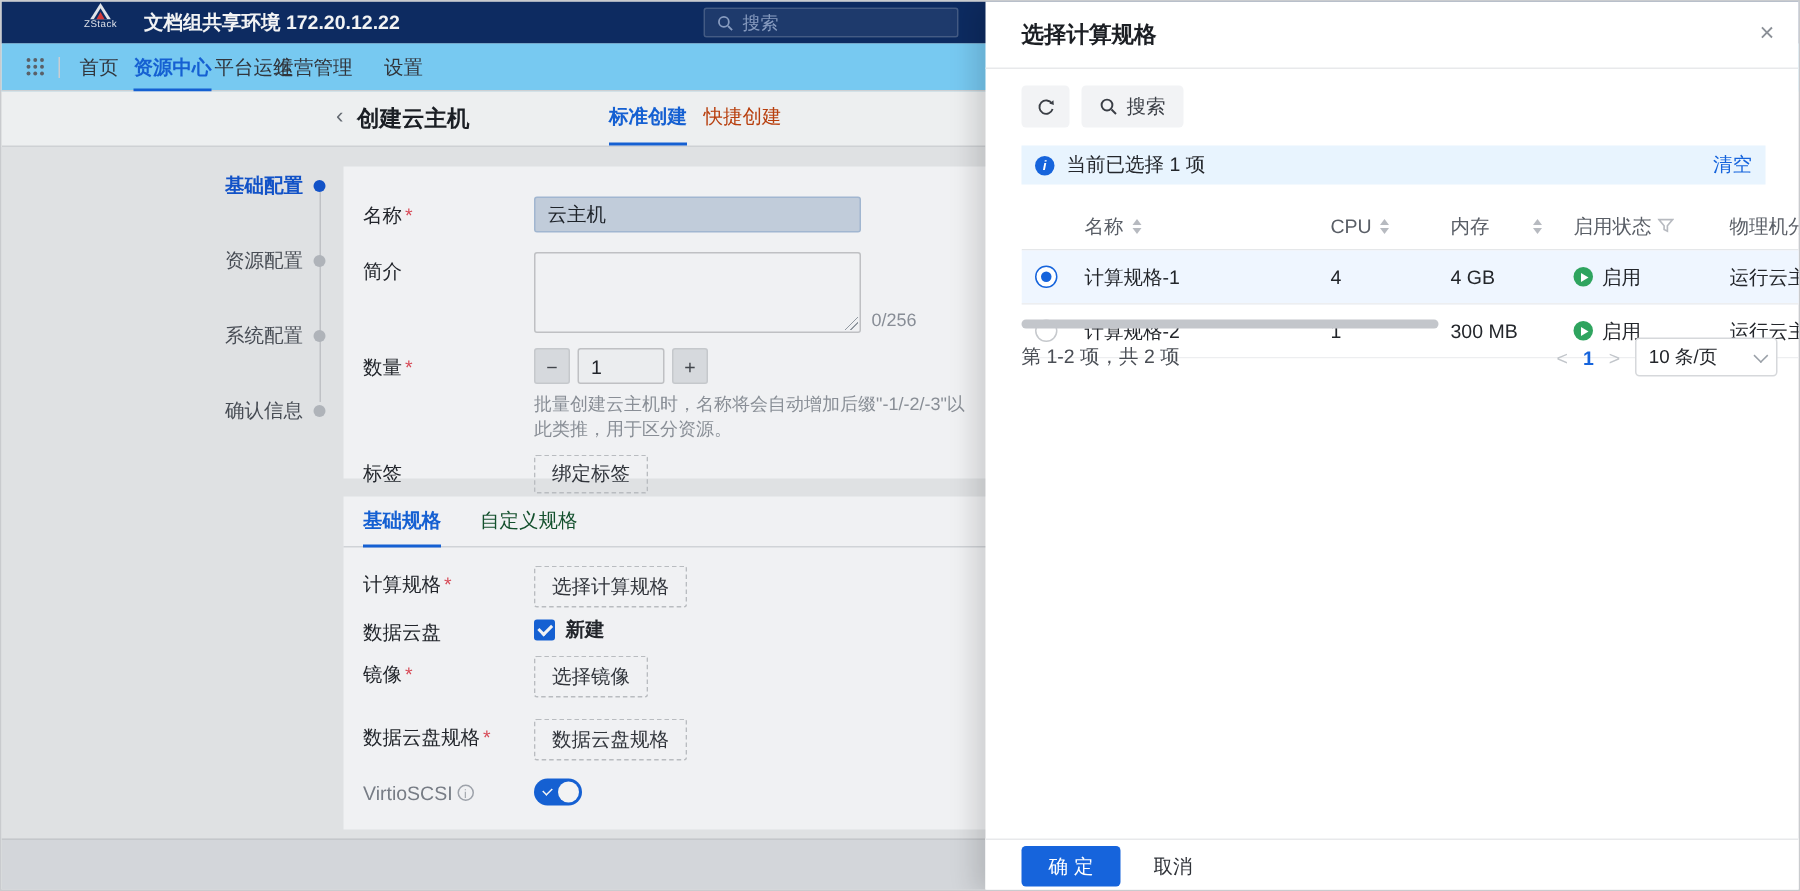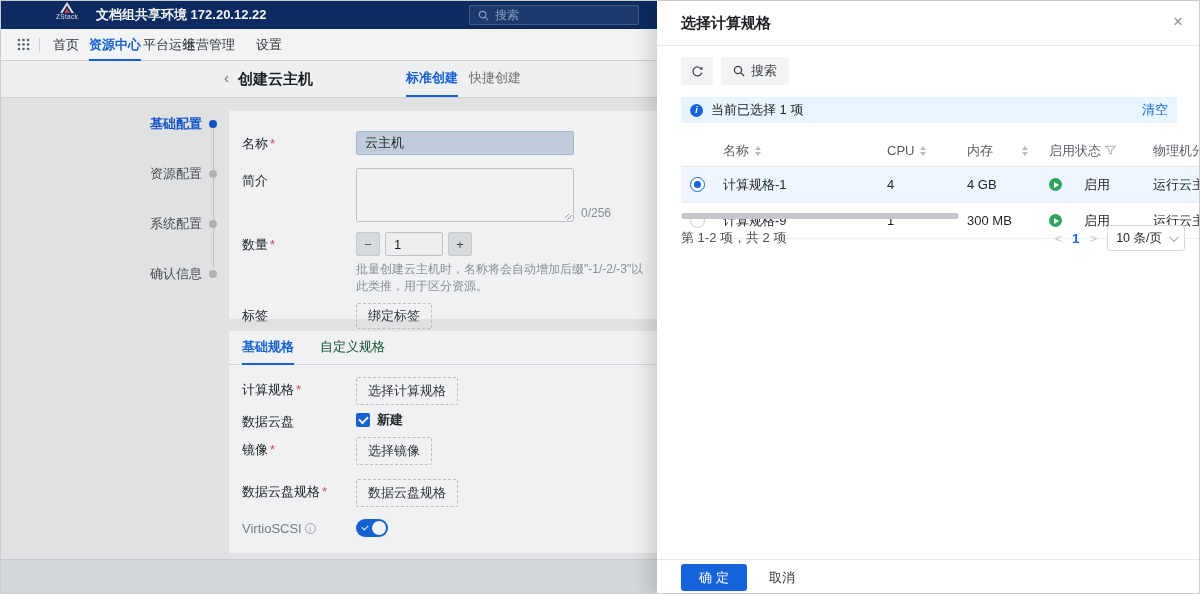--- a/index.html
+++ b/index.html
@@ -11,32 +11,32 @@
   .screen{position:relative;width:1200px;height:594px;overflow:hidden;background:#ebecee;border:1px solid #c9cbce;}
 
   
   .topbar{position:absolute;left:0;top:0;width:100%;height:28px;background:var(--topbar);display:flex;align-items:center;}
   .logo{position:absolute;left:55px;top:1px;display:flex;flex-direction:column;align-items:center;line-height:1;}
   .logo .ztxt{color:#e8ebf2;font-size:6.5px;margin-top:1px;letter-spacing:.3px;}
   .tb-title{position:absolute;left:95px;color:#fff;font-size:13px;font-weight:bold;white-space:nowrap;}
   .tb-search{position:absolute;left:468px;top:4px;width:170px;height:20px;background:rgba(255,255,255,.08);border:1px solid rgba(255,255,255,.18);border-radius:2px;display:flex;align-items:center;padding:0 8px;gap:6px;color:#8fa3c8;font-size:12px;}
 
   
-  .navbar{position:absolute;left:0;top:28px;width:100%;height:32px;background:#ffffff;border-bottom:1px solid #d8dadd;display:flex;align-items:center;}
+  .navbar{position:absolute;left:0;top:28px;width:100%;height:32px;background:#7dd3fc;border-bottom:1px solid #d8dadd;display:flex;align-items:center;}
   .grid-ic{position:absolute;left:16px;top:9px;color:#5f646b;}
   .nav-div{position:absolute;left:38px;top:9px;width:1px;height:14px;background:#d5d7da;}
   .nav-item{position:absolute;top:0;height:32px;line-height:31px;font-size:13px;color:#33363c;cursor:pointer;}
   .nav-item.active{color:var(--primary);font-weight:bold;}
   .nav-item.active::after{content:"";position:absolute;left:0;right:0;bottom:0;height:2px;background:var(--primary);}
 
   
   .page-header{position:absolute;left:0;top:60px;width:656px;height:37px;background:#fafbfb;border-bottom:1px solid #d9dbde;}
   .ph-back{position:absolute;left:223px;top:8px;font-size:15px;color:#6b7077;cursor:pointer;}
   .ph-title{position:absolute;left:237px;top:9px;font-size:15px;font-weight:bold;color:#1c1f24;}
-  .ph-tab{position:absolute;top:0;height:36px;line-height:34px;font-size:13px;color:#737373;cursor:pointer;}
+  .ph-tab{position:absolute;top:0;height:36px;line-height:34px;font-size:13px;color:#c2410c;cursor:pointer;}
   .ph-tab.active{color:var(--primary);font-weight:bold;border-bottom:2px solid var(--primary);}
   .ph-tab1{left:405px;} .ph-tab2{left:468px;}
 
   
   .content{position:absolute;left:0;top:97px;width:656px;height:461px;background:#ebecee;}
 
   
   .stepper{position:absolute;left:130px;top:16px;width:86px;text-align:right;}
   .step{display:flex;align-items:center;justify-content:flex-end;height:20px;margin-bottom:30px;gap:7px;}
   .step .slabel{font-size:13px;color:#4b4f56;}
@@ -102,30 +102,30 @@
   .tc{flex:0 0 auto;display:flex;align-items:center;gap:4px;}
   .c-radio{width:42px;padding-left:9px;}
   .c-name{width:164px;} .c-cpu{width:80px;} .c-mem{width:82px;gap:27px;} .c-status{width:104px;} .c-phys{width:148px;}
   .thead .tc{font-size:13px;color:var(--txt2);}
   .sorter{display:flex;flex-direction:column;gap:2px;margin-left:2px;}
   .sorter i{display:block;width:0;height:0;border-left:3.5px solid transparent;border-right:3.5px solid transparent;}
   .sorter .up{border-bottom:4px solid #b7bac0;} .sorter .down{border-top:4px solid #b7bac0;}
   .radio{width:15px;height:15px;border-radius:50%;border:1px solid #c6c9cd;background:#fff;position:relative;}
   .radio.on{border-color:var(--primary);}
   .radio.on::after{content:"";position:absolute;left:3px;top:3px;width:7px;height:7px;border-radius:50%;background:var(--primary);}
-  .state{display:flex;align-items:center;gap:22px;}
+  .state{display:flex;align-items:center;gap:6px;}
   .state-ic{position:relative;width:13px;height:13px;border-radius:50%;background:var(--success);}
   .state-ic::after{content:"";position:absolute;left:5px;top:3.5px;width:0;height:0;border-left:5px solid #fff;border-top:3px solid transparent;border-bottom:3px solid transparent;}
   .hscroll{position:absolute;left:24px;top:212px;width:278px;height:6px;border-radius:3px;background:#c3c6cb;cursor:pointer;}
   .paging{position:absolute;left:24px;right:16px;top:224px;display:flex;align-items:center;}
   .pg-summary{font-size:13px;color:#4a4e55;}
   .pg-ctrl{margin-left:auto;display:flex;align-items:center;gap:10px;}
   .pg-arrow{font-size:13px;color:#c1c5ca;cursor:pointer;}
   .pg-num{font-size:13px;color:var(--primary);font-weight:bold;cursor:pointer;}
-  .pg-size{height:26px;padding:0 8px;border:1px solid #d6d8db;border-radius:3px;background:#fff;display:flex;align-items:center;gap:7px;font-size:12.5px;color:var(--txt);cursor:pointer;}
+  .pg-size{height:26px;padding:0 8px;border:1px solid #d6d8db;border-radius:3px;background:#fff;display:flex;align-items:center;gap:24px;font-size:12.5px;color:var(--txt);cursor:pointer;}
   .chev{width:7px;height:7px;border-right:1.5px solid #9aa0a8;border-bottom:1.5px solid #9aa0a8;transform:rotate(45deg) translateY(-2px);}
   .d-footer{position:absolute;left:0;bottom:0;width:100%;height:36px;border-top:1px solid #e8e9eb;display:flex;align-items:center;padding:0 24px;gap:22px;background:#fff;text-align:center;}
   .btn-primary{height:27px;padding:0 14px;background:var(--primary);color:#fff;border:none;border-radius:3px;font-size:13px;letter-spacing:4px;text-indent:4px;cursor:pointer;display:flex;align-items:center;}
   .btn-text{font-size:13px;color:#2f3238;cursor:pointer;}
   svg{display:block;}
 </style>
 </head>
 <body>
 
 <div class="screen">
@@ -346,21 +346,21 @@
               <span>启用</span>
             </span>
           </span>
         <span class="tc c-phys">运行云主</span>
       </div>
 
       <div class="trow tbody-row">
         <span class="tc c-radio">
             <span class="radio"></span>
           </span>
-        <span class="tc c-name">计算规格-9</span>
+        <span class="tc c-name">计算规格-2</span>
         <span class="tc c-cpu">1</span>
         <span class="tc c-mem">300 MB</span>
         <span class="tc c-status">
             <span class="state">
               <span class="state-ic"></span>
               <span>启用</span>
             </span>
           </span>
         <span class="tc c-phys">运行云主</span>
       </div>

